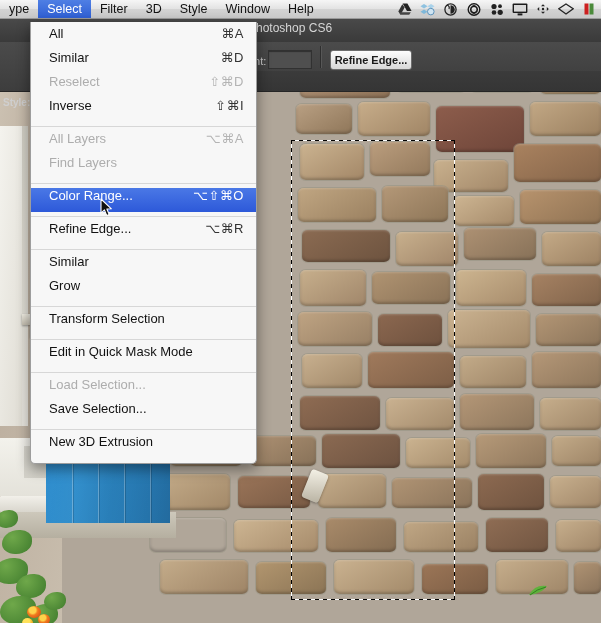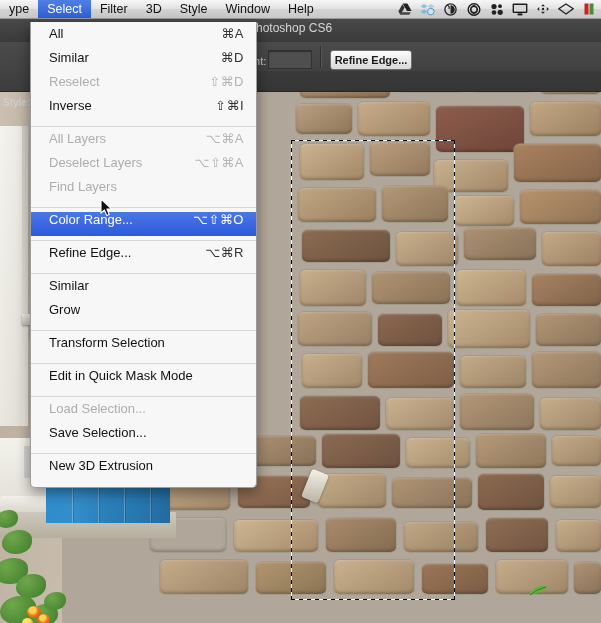--- a/index.html
+++ b/index.html
@@ -394,24 +394,20 @@
       <span class="key">⇧⌘I</span>
     </div>
 
     <div class="msep"></div>
 
     <div class="mi dis">
       <span class="lab">All Layers</span>
       <span class="key">⌥⌘A</span>
     </div>
     <div class="mi dis">
-      <span class="lab">Deselect Layers</span>
-      <span class="key">⌥⇧⌘A</span>
-    </div>
-    <div class="mi dis">
       <span class="lab">Find Layers</span>
       <span class="key"></span>
     </div>
 
     <div class="msep"></div>
 
     <div class="mi hl">
       <span class="lab">Color Range...</span>
       <span class="key">⌥⇧⌘O</span>
     </div>

